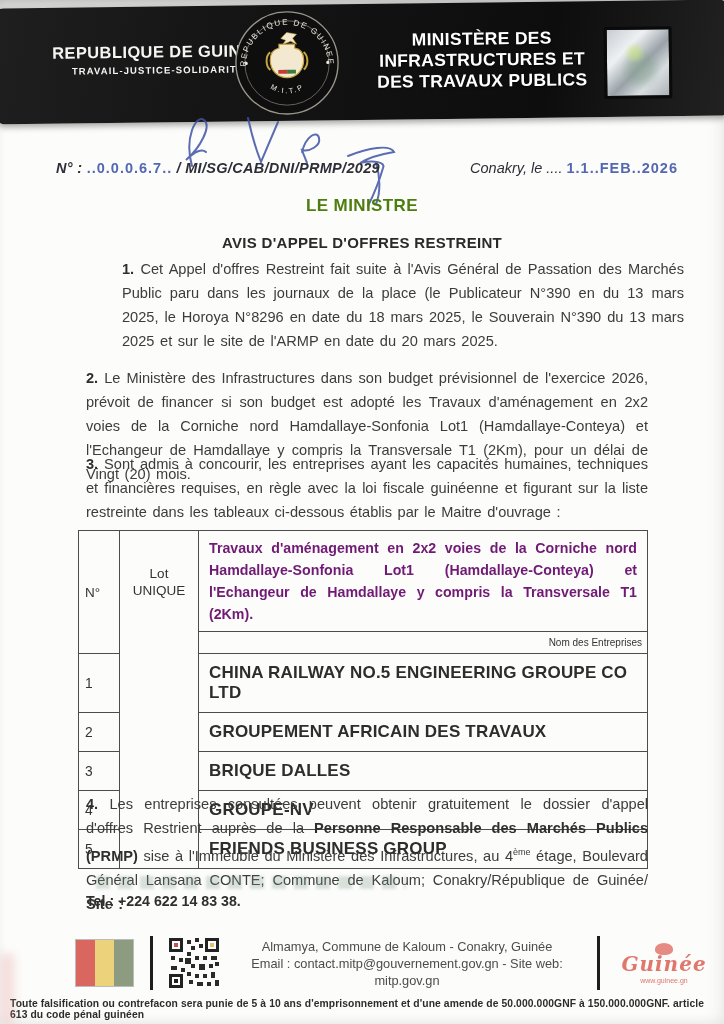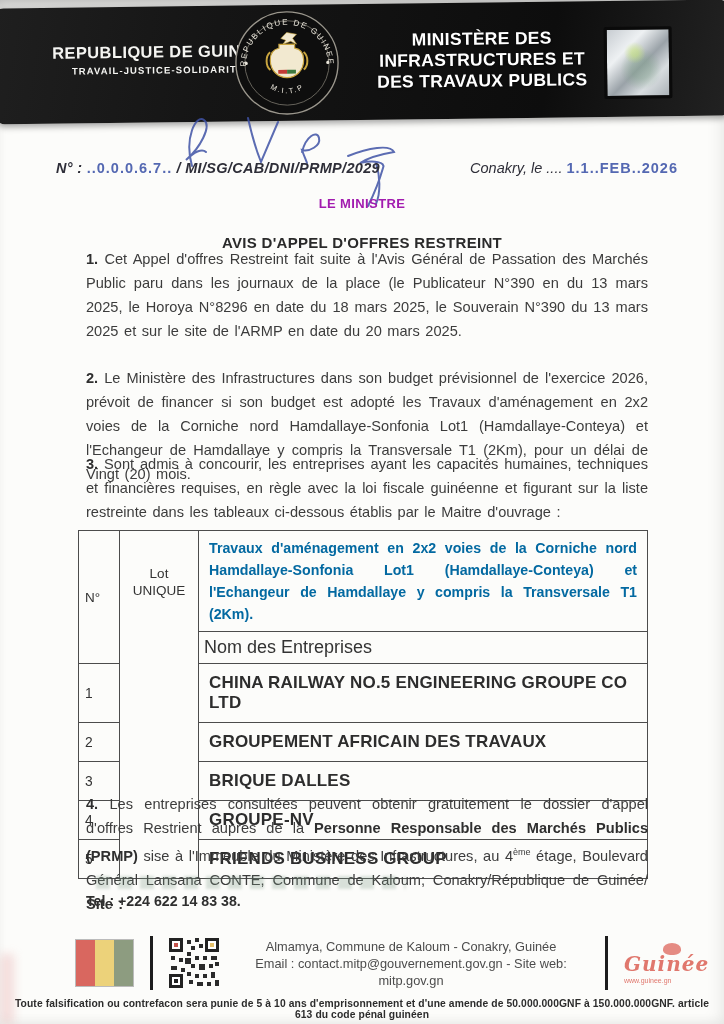--- a/index.html
+++ b/index.html
@@ -23,60 +23,60 @@
               linear-gradient(135deg,#c7ccd1 0%,#eef1f3 30%,#9aa2a8 55%,#d8dde0 75%,#aab1b6 100%);
             border-radius:2px;}
   
   .ink-svg{position:absolute;left:130px;top:108px;width:300px;height:112px;pointer-events:none;}
   .refline{position:absolute;top:160px;left:56px;right:46px;display:flex;justify-content:space-between;
            font-style:italic;color:#2e2e38;font-size:14.5px;}
   .ref-left{font-weight:700;letter-spacing:.3px;}
   .stamp{color:var(--stamp-blue,#5468b2);font-weight:700;font-style:normal;letter-spacing:1px;}
   .ref-right{font-weight:400;margin-left:24px;}
   
-  .h-minister{position:absolute;top:196px;left:0;right:0;text-align:center;font-size:13px;font-weight:700;
-              color:#a21caf;letter-spacing:.4px;margin:0;}
+  .h-minister{position:absolute;top:196px;left:0;right:0;text-align:center;font-size:17px;font-weight:700;
+              color:#4d7c0f;letter-spacing:.4px;margin:0;}
   .h-notice{position:absolute;top:234px;left:0;right:0;text-align:center;font-size:15px;font-weight:700;
             color:#2a2a2a;letter-spacing:.3px;margin:0;}
   
   .para{position:absolute;left:86px;width:562px;margin:0;font-size:14.6px;line-height:24px;
         color:var(--text,#3c3c3c);text-align:justify;word-spacing:1.5px;}
   .para b{color:#2f2f2f;}
-  .p1{top:247px;} .p2{top:366px;} .p3{top:452px;} .p4{top:792px;}
+  .p1{top:257px;margin-left:36px;} .p2{top:366px;} .p3{top:452px;} .p4{top:792px;}
   sup{font-size:9px;}
   
   .tender{position:absolute;top:530px;left:78px;border-collapse:collapse;width:570px;color:#333;}
   .tender td,.tender th{border:1.4px solid #4c4c4c;padding:4px 8px;vertical-align:middle;}
   .tender .c-no{width:26px;text-align:left;font-size:13.5px;padding-left:6px;}
   .tender .c-lot{width:62px;text-align:center;font-size:13.5px;line-height:17px;vertical-align:top;padding-top:34px;}
   .tender .c-lot .l2{font-weight:400;}
-  .tender .t-title{font-size:14.2px;font-weight:700;text-align:justify;line-height:22px;color:#0369a1;padding:6px 10px;}
-  .tender .t-sub{text-align:left;font-size:18px;font-weight:400;padding:5px;}
+  .tender .t-title{font-size:14.2px;font-weight:700;text-align:justify;line-height:22px;color:#701a75;padding:6px 10px;}
+  .tender .t-sub{text-align:right;font-size:10px;font-weight:400;padding:5px;}
   .tender .t-name{font-size:17px;font-weight:700;letter-spacing:.2px;padding:9px 10px;color:#2d2d2d;}
   .tender .r-no{font-size:13.8px;font-weight:500;}
   
   .faded-email{position:absolute;top:876px;left:96px;width:310px;height:13px;filter:blur(1.5px);opacity:.55;
     background:repeating-linear-gradient(90deg, rgba(120,150,130,.5) 0 14px, transparent 14px 22px);}
   .tel-line{position:absolute;top:893px;left:86px;margin:0;font-size:14.2px;font-weight:700;color:#2f2f2f;}
   
   .footer{position:absolute;top:932px;left:0;right:0;height:62px;display:flex;align-items:center;padding-left:45px;}
   .flag{display:flex;margin-left:30px;border:1px solid #bbb;}
   .flag span{width:19px;height:46px;display:block;}
   .f-red{background:var(--flag-red,#d9675f);} .f-yellow{background:var(--flag-yellow,#ecd27a);} .f-green{background:var(--flag-green,#8d9c80);}
   .vline{width:3px;height:54px;background:#1d1d1d;margin:0 16px;}
   .vline.right{margin-left:14px;}
   .qr{width:50px;height:50px;margin-right:12px;flex:0 0 auto;}
   .f-text{flex:1;text-align:center;color:#4c4c4c;font-size:12.8px;line-height:17px;}
-  .brand{width:96px;margin-right:4px;}
+  .brand{width:96px;text-align:center;margin-right:12px;}
   .brand .bname{font-family:"DejaVu Serif",serif;font-style:italic;font-weight:700;font-size:20px;
                 color:var(--brand-red,#e0776d);letter-spacing:1px;}
   .brand .burl{font-size:7px;color:var(--brand-red,#e0776d);margin-top:1px;}
   .brand .ear{width:18px;height:12px;margin:0 auto -3px auto;background:var(--brand-red,#e0776d);
               border-radius:50% 50% 40% 40%;opacity:.85;}
-  .legal{position:absolute;top:998px;left:10px;right:10px;text-align:center;font-size:10.3px;font-weight:700;
+  .legal{position:absolute;top:998px;left:10px;right:10px;text-align:left;font-size:10.3px;font-weight:700;
          color:#2c2c2c;letter-spacing:.1px;margin:0;}
   .smudge{position:absolute;left:0;bottom:0;width:14px;height:70px;background:rgba(225,150,150,.30);filter:blur(5px);}
   .corner-shade{position:absolute;top:0;left:0;width:100%;height:26px;background:linear-gradient(180deg,rgba(60,60,60,.25),transparent);}
 </style>
 </head>
 <body>
 
 <div class="page">
   <div class="corner-shade"></div>
 

